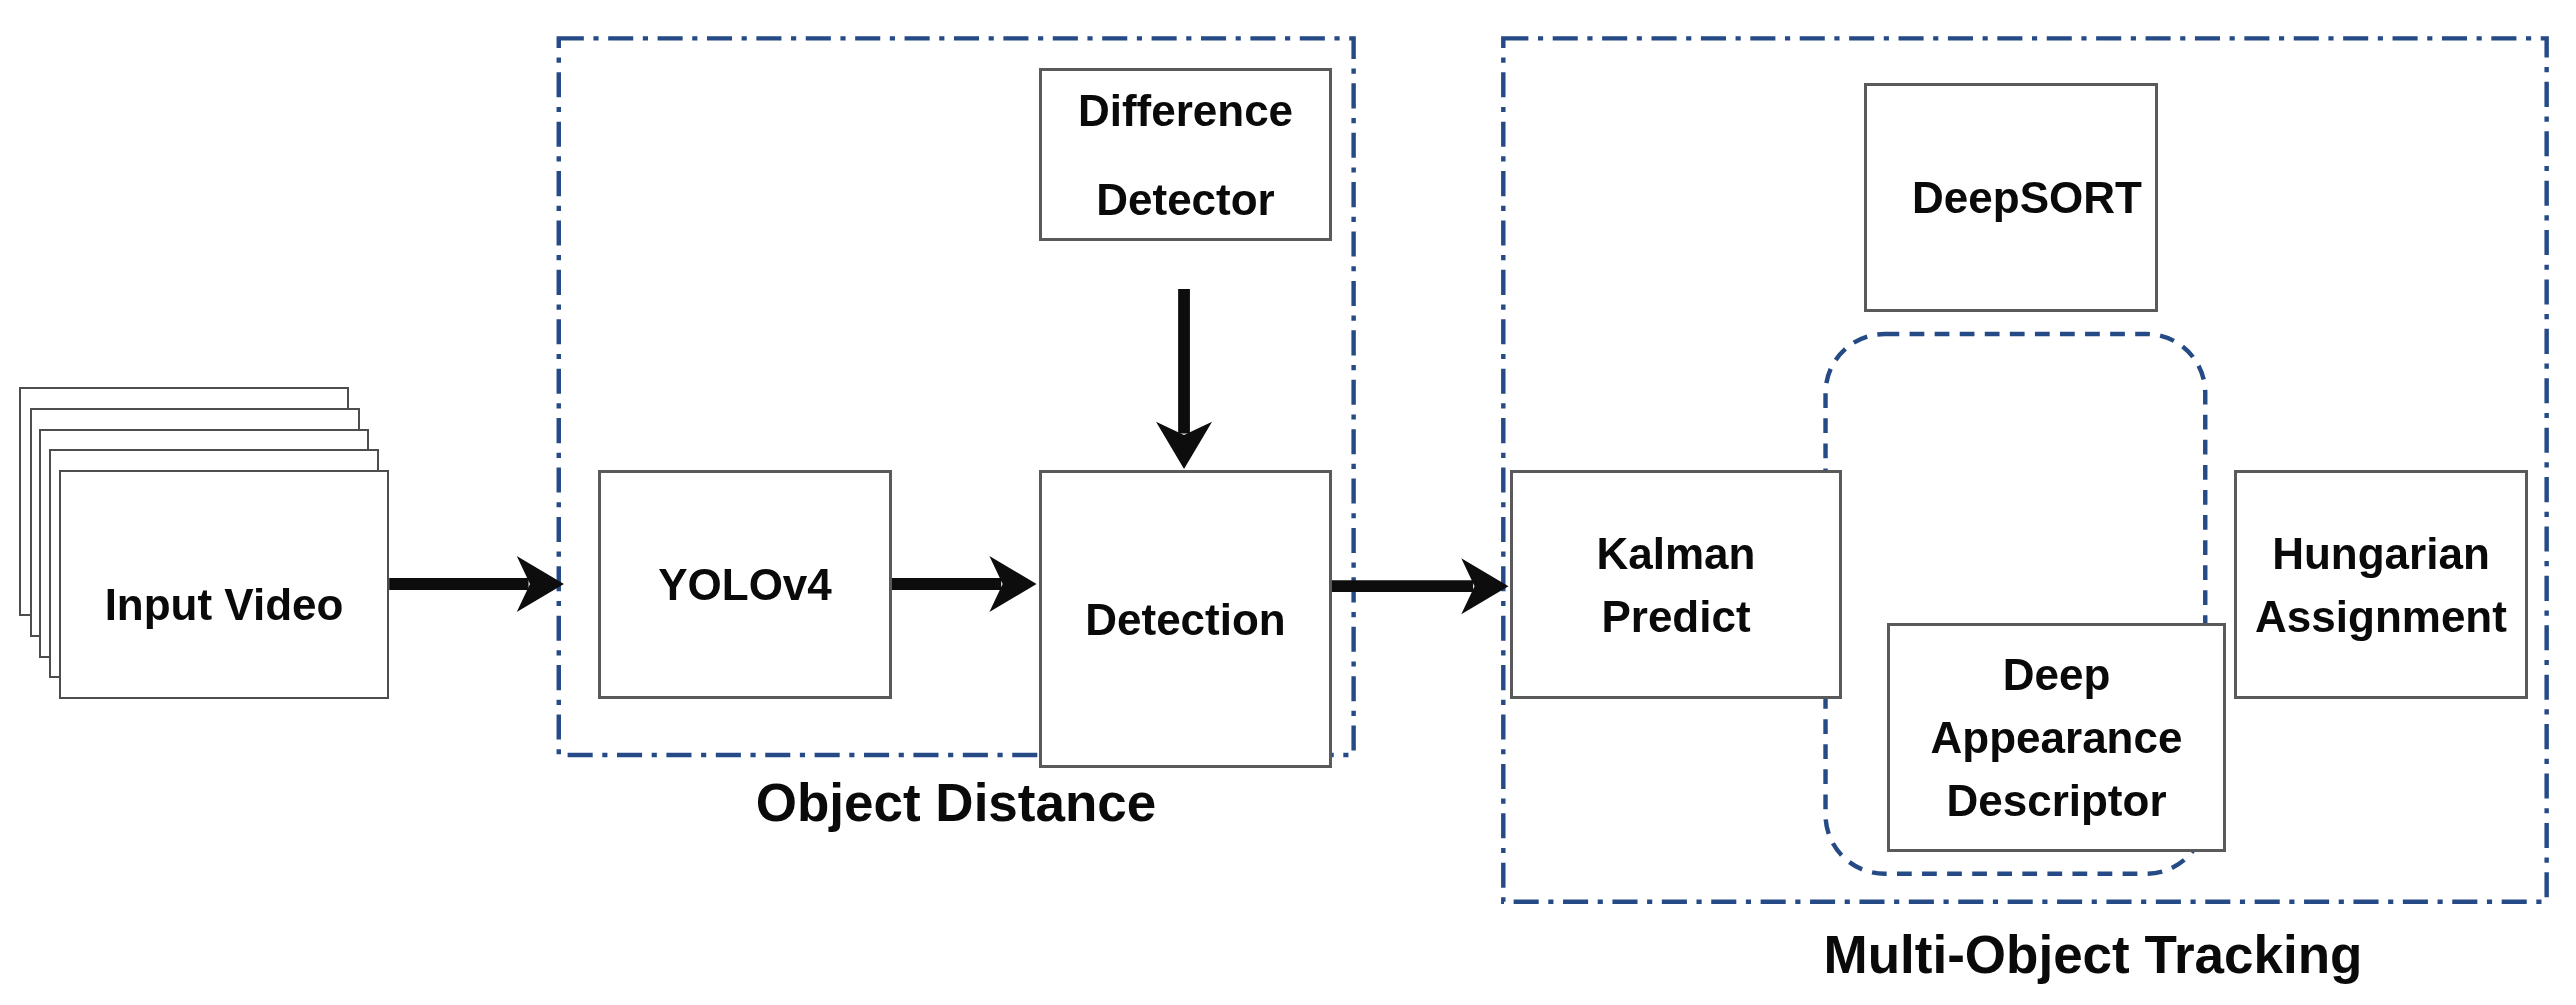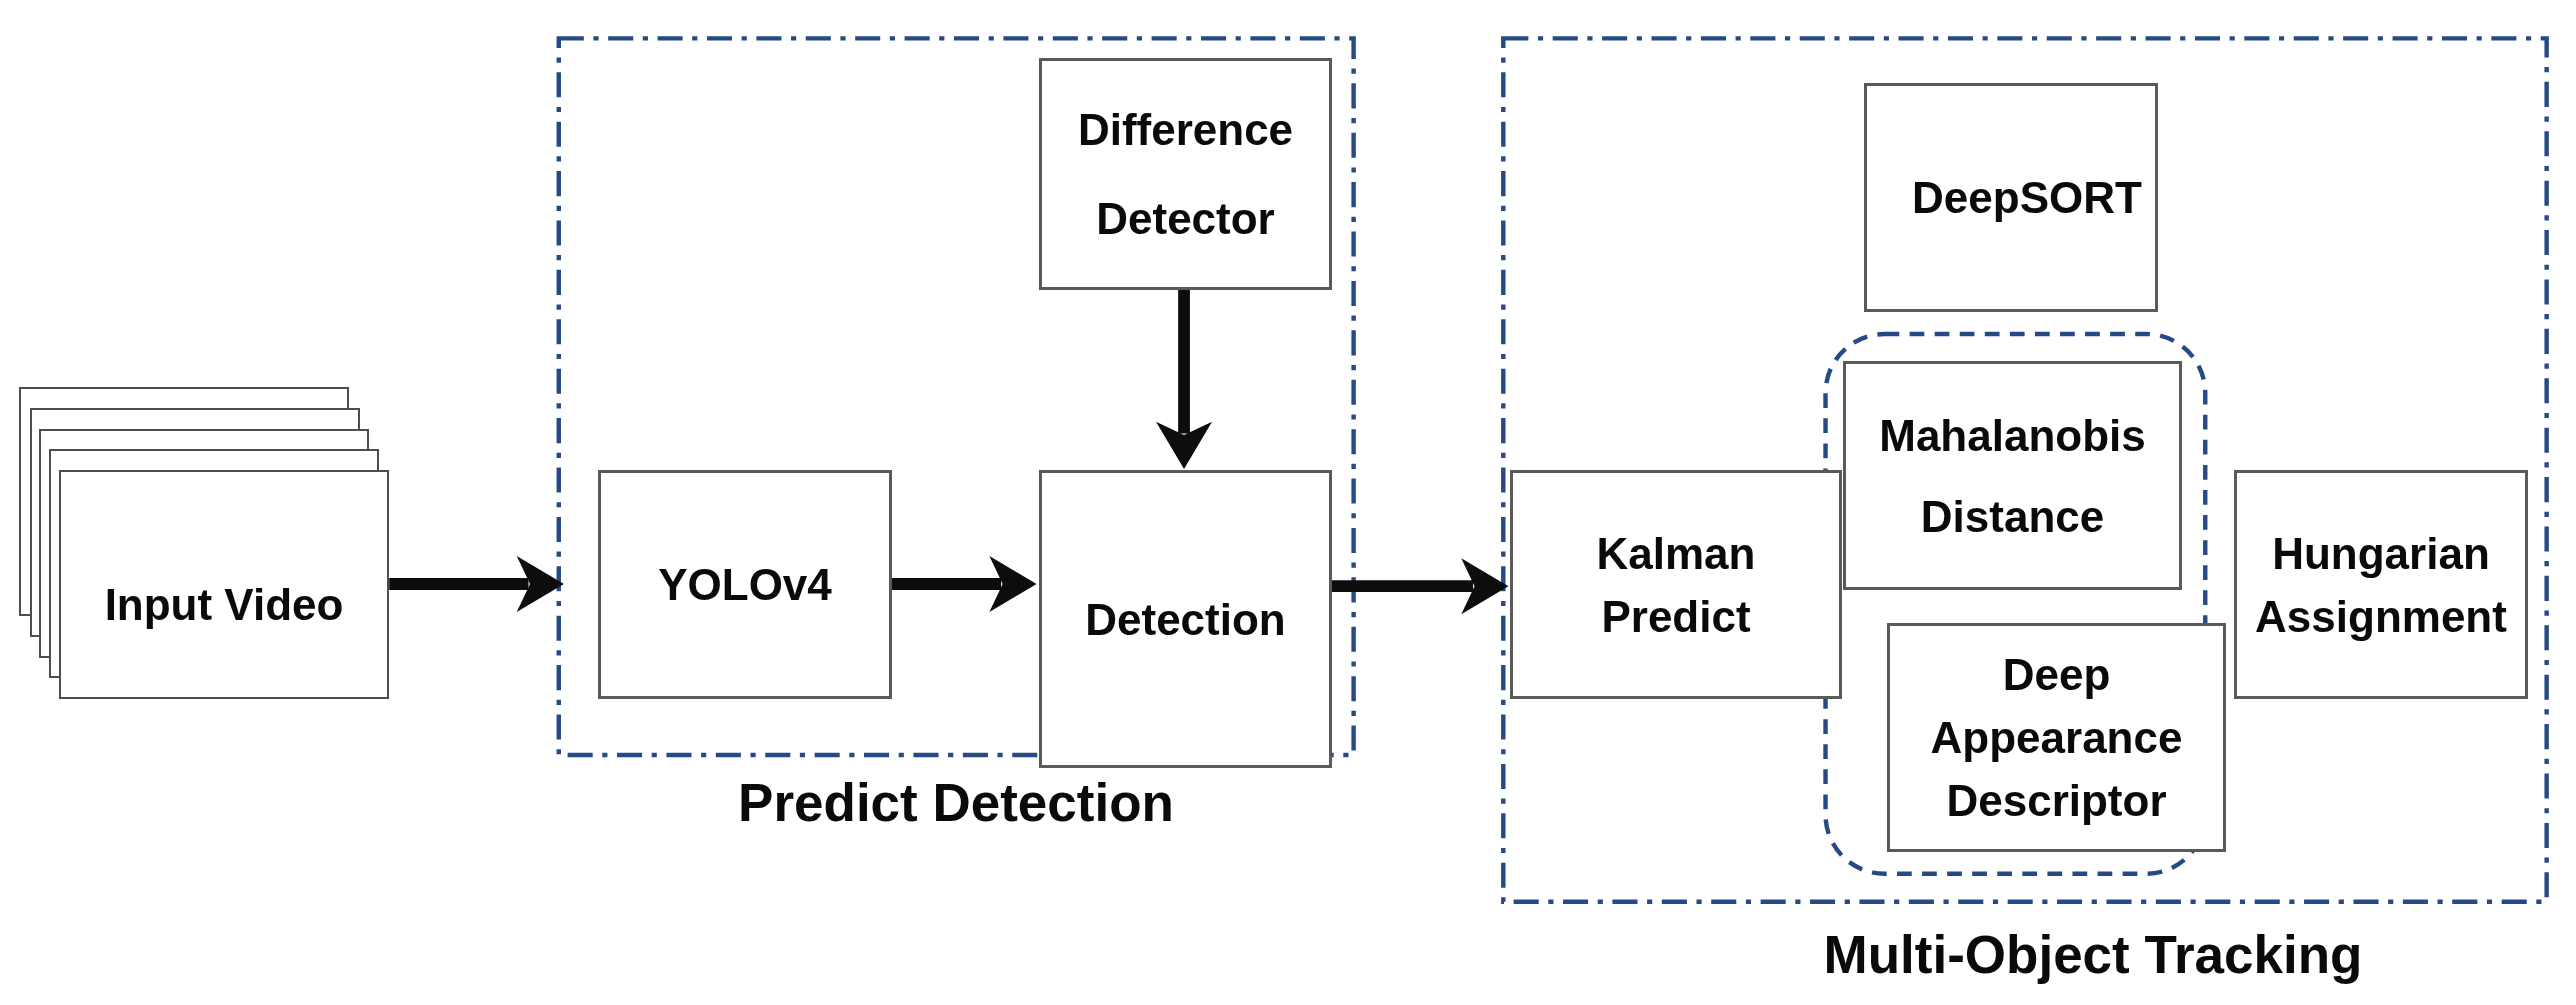--- a/index.html
+++ b/index.html
@@ -113,21 +113,21 @@
   </svg>
 
   <div class="frame" style="left:19px;top:387px;"></div>
   <div class="frame" style="left:29.5px;top:408px;"></div>
   <div class="frame" style="left:39px;top:429px;"></div>
   <div class="frame" style="left:49px;top:449px;"></div>
   <div class="frame frame-front" style="left:59px;top:470px;">
     <span>Input Video</span>
   </div>
 
-  <div class="box lh-120" style="left:1039px;top:58px;width:293px;height:232px;text-align:center;">
+  <div class="box lh-120" style="left:1039px;top:68px;width:293px;height:173px;text-align:center;">
     <span>Difference</span>
     <span>Detector</span>
   </div>
 
   <div class="box lh-85" style="left:598px;top:470px;width:294px;height:229px;">
     <span>YOLOv4</span>
   </div>
 
   <div class="box lh-85" style="left:1039px;top:470px;width:293px;height:298px;">
     <span>Detection</span>
@@ -135,34 +135,30 @@
 
   <div class="box lh-85" style="left:1864px;top:83px;width:294px;height:229px;padding-left:32px;">
     <span>DeepSORT</span>
   </div>
 
   <div class="box lh-85" style="left:1510px;top:470px;width:332px;height:229px;">
     <span>Kalman</span>
     <span>Predict</span>
   </div>
 
-  <div class="box lh-110" style="left:1843px;top:361px;width:339px;height:229px;">
-    <span>Mahalanobis</span>
-    <span>Distance</span>
-  </div>
 
   <div class="box lh-85" style="left:1843px;top:623px;width:339px;height:229px;margin-left:44px;">
     <span>Deep</span>
     <span>Appearance</span>
     <span>Descriptor</span>
   </div>
 
   <div class="box lh-85" style="left:2234px;top:470px;width:294px;height:229px;">
     <span>Hungarian</span>
     <span>Assignment</span>
   </div>
 
-  <div class="group-label" style="left:956px;top:772px;">Predict Detection</div>
+  <div class="group-label" style="left:956px;top:772px;">Object Distance</div>
 
   <div class="group-label" style="left:2093px;top:924px;">Multi-Object Tracking</div>
 
 </div>
 
 
 </body></html>

